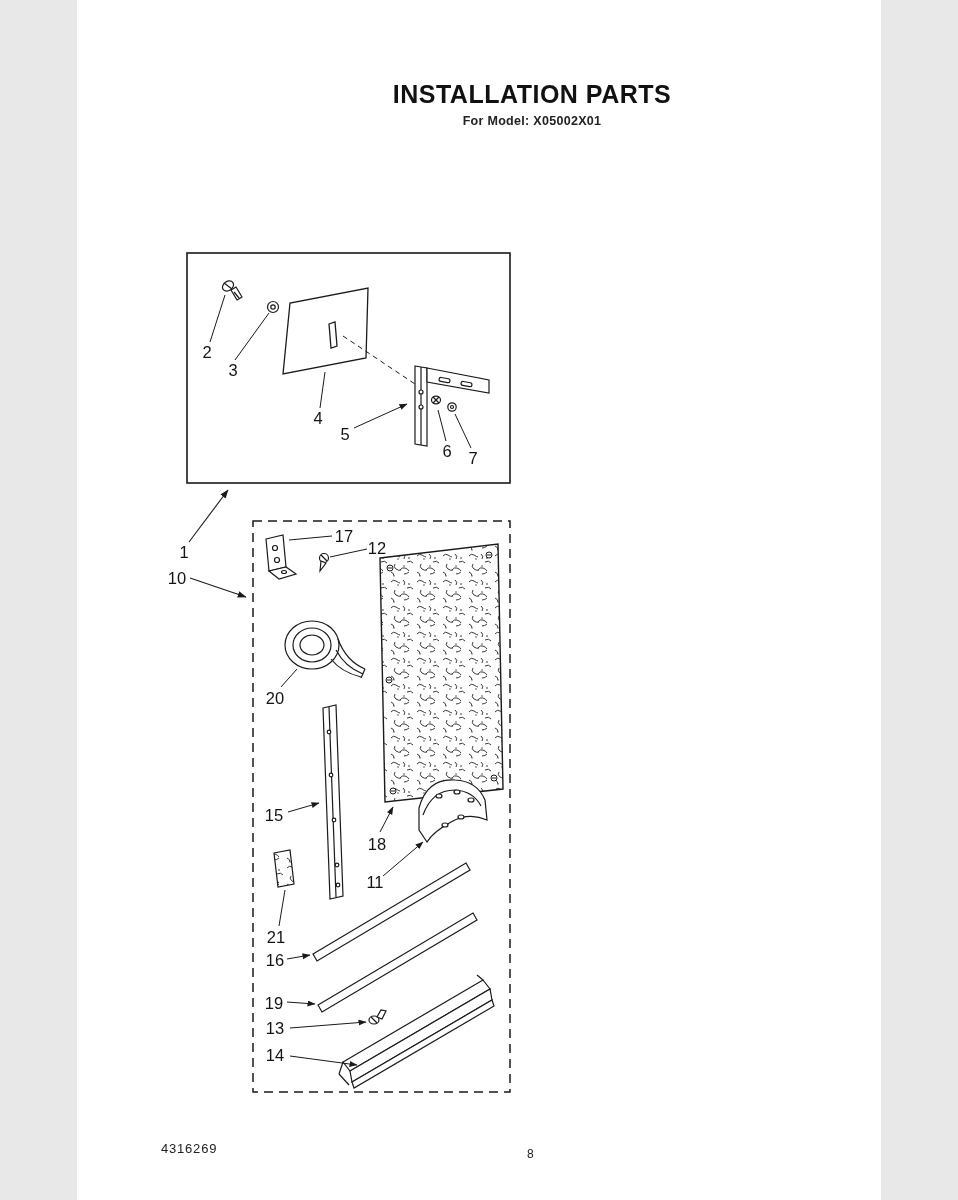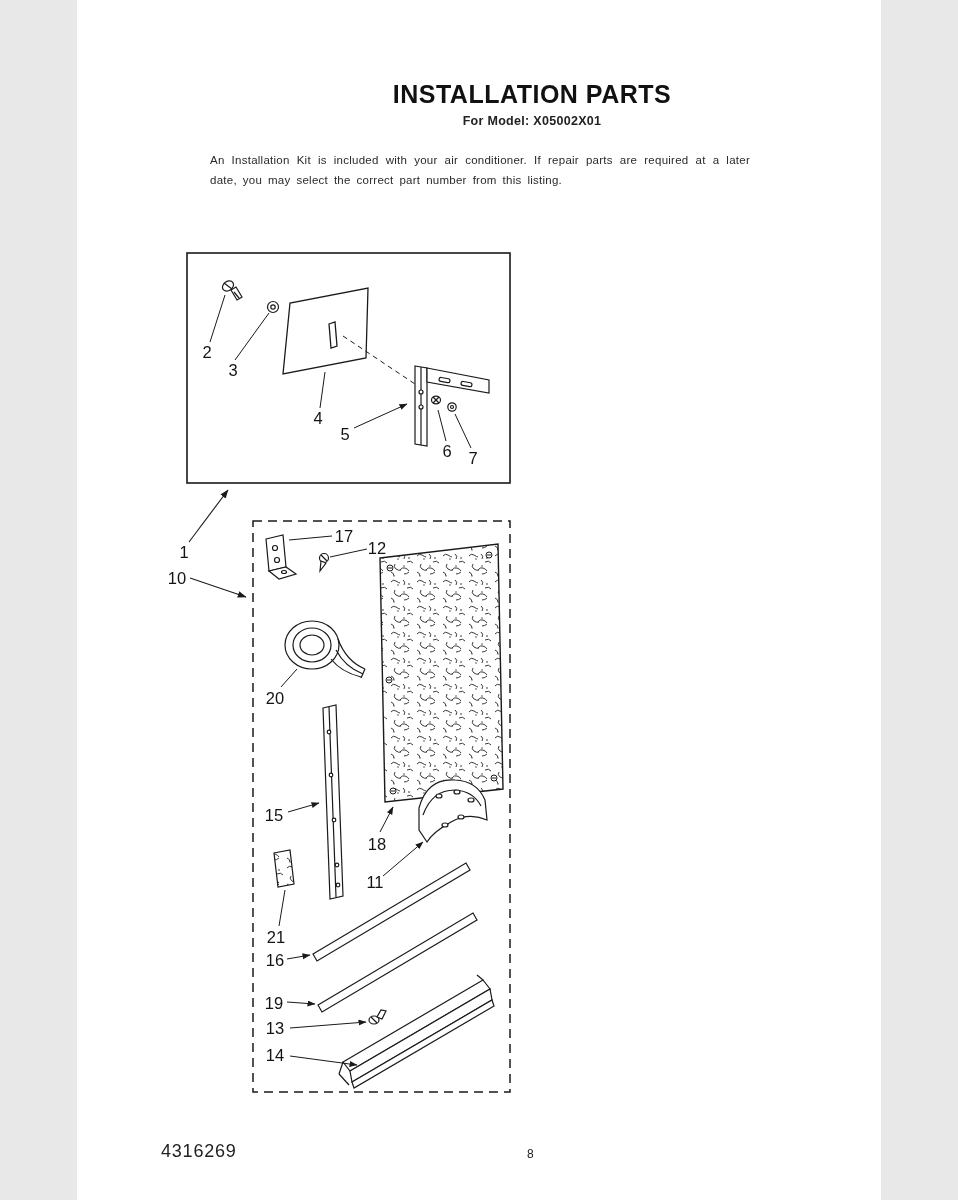--- a/index.html
+++ b/index.html
@@ -16,41 +16,40 @@
   .heading h2{
     margin:5px 0 0 0;font-size:12.5px;font-weight:bold;color:#222;letter-spacing:0.3px;
   }
   .intro{position:absolute;top:150px;left:133px;width:540px;}
   .intro p{
     margin:0 0 9px 0;font-size:11.5px;line-height:1.75;
     letter-spacing:0.25px;word-spacing:2.5px;text-align:justify;color:#2a2a2a;
   }
   .diagram{position:absolute;top:240px;left:0;}
   .pubno{
-    position:absolute;left:84px;top:1141px;font-size:18px;color:#222;letter-spacing:0.8px;
+    position:absolute;left:84px;top:1141px;font-size:13px;color:#222;letter-spacing:0.8px;
   }
   .pageno{
     position:absolute;left:450px;top:1147px;font-size:12px;color:#222;
   }
   svg text.callout{
     font-family:"Liberation Sans",sans-serif;font-size:16.5px;fill:#141414;
   }
 </style>
 </head>
 <body>
 
 <div class="page">
 
   <div class="heading">
     <h1>INSTALLATION PARTS</h1>
     <h2>For Model: X05002X01</h2>
   </div>
 
   <div class="intro">
-    <p>An Installation Kit is included with your air conditioner. If repair parts are required at a later date, you may select the correct part number from this listing.</p>
   </div>
 
   <svg class="diagram" width="958" height="860" viewBox="0 0 958 860">
     <defs>
       <marker id="arrow" markerWidth="9" markerHeight="8" refX="7.5" refY="3" orient="auto">
         <path d="M0,0 L8,3 L0,6 Z" fill="#1a1a1a"></path>
       </marker>
       <pattern id="speckle" width="26" height="26" patternUnits="userSpaceOnUse">
         <g stroke="#222" stroke-width="0.9" fill="none">
           <path d="M2,4 q2,-3 5,-1 t4,2"></path>

